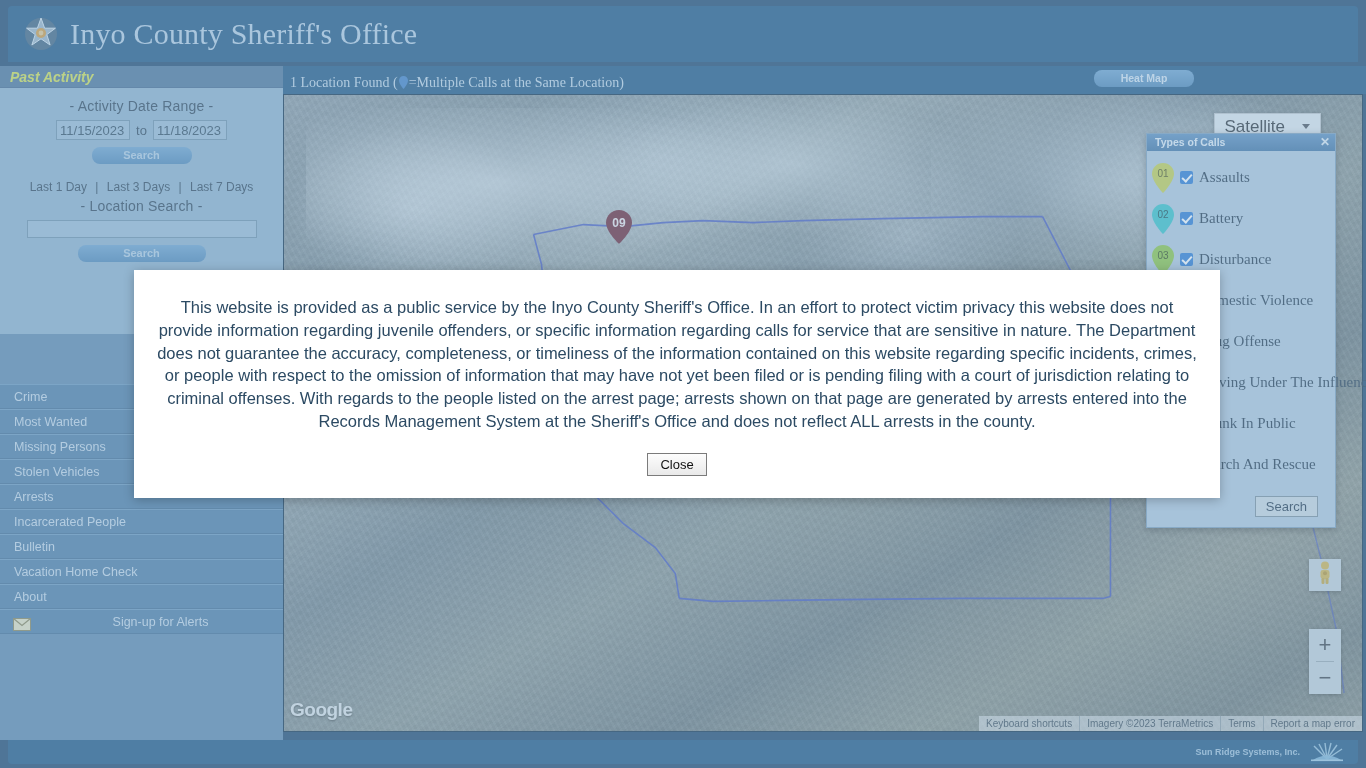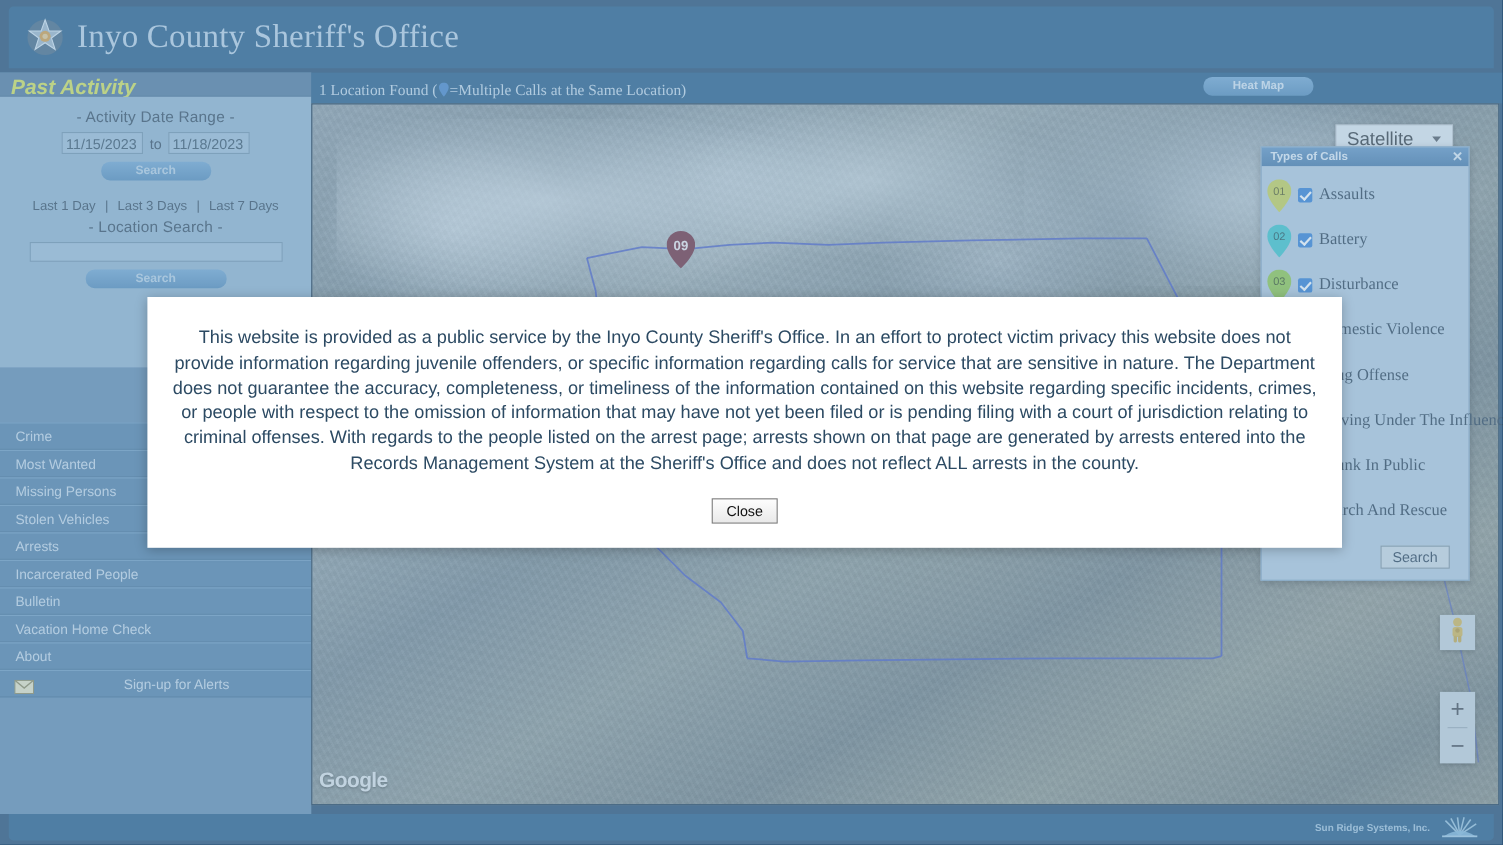--- a/index.html
+++ b/index.html
@@ -48,21 +48,21 @@
   
   .sidebar {
     position: absolute; left: 0; top: 66px;
     width: 283px; height: 674px;
     background: #5e87ab;
   }
   .sidebar-title {
     height: 22px;
     background: #4a7396;
     color: #d7e34f;
-    font-size: 19px;
+    font-size: 14px;
     font-weight: bold;
     font-style: italic;
     padding: 3px 0 0 10px;
     border-bottom: 1px solid #3f6versions;
   }
   .sidebar-title { border-bottom: 1px solid #40658a; }
   .panel {
     background: #8fb2cc;
     padding: 6px 0 10px 0;
     min-height: 246px;
@@ -529,20 +529,26 @@
         </svg>
       </span>
     </div>
 
     <div class="zoom-ctrl">
       <div class="zoom-btn">+</div>
       <div class="zoom-div"></div>
       <div class="zoom-btn">−</div>
     </div>
 
+    <div class="map-attrib">
+      <span>Keyboard shortcuts</span>
+      <span>Imagery ©2023 TerraMetrics</span>
+      <span>Terms</span>
+      <span>Report a map error</span>
+    </div>
   </div>
 
   <div class="calls-panel">
     <div class="calls-head">
       <span>Types of Calls</span>
       <span class="calls-close">✕</span>
     </div>
     <div class="calls-body">
 
       <div class="call-row">

